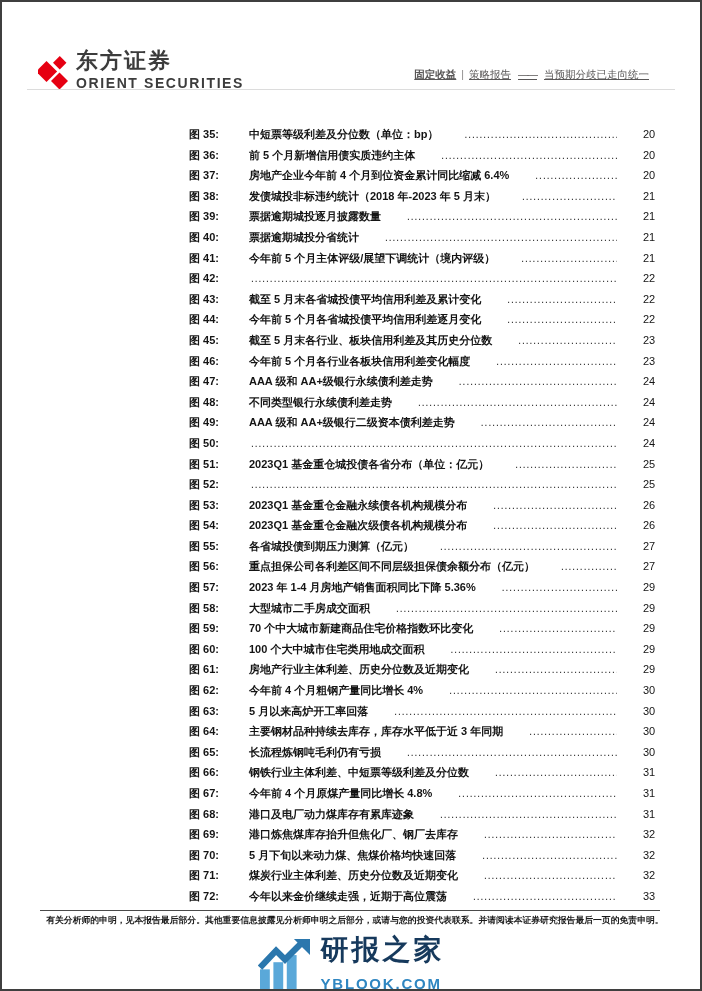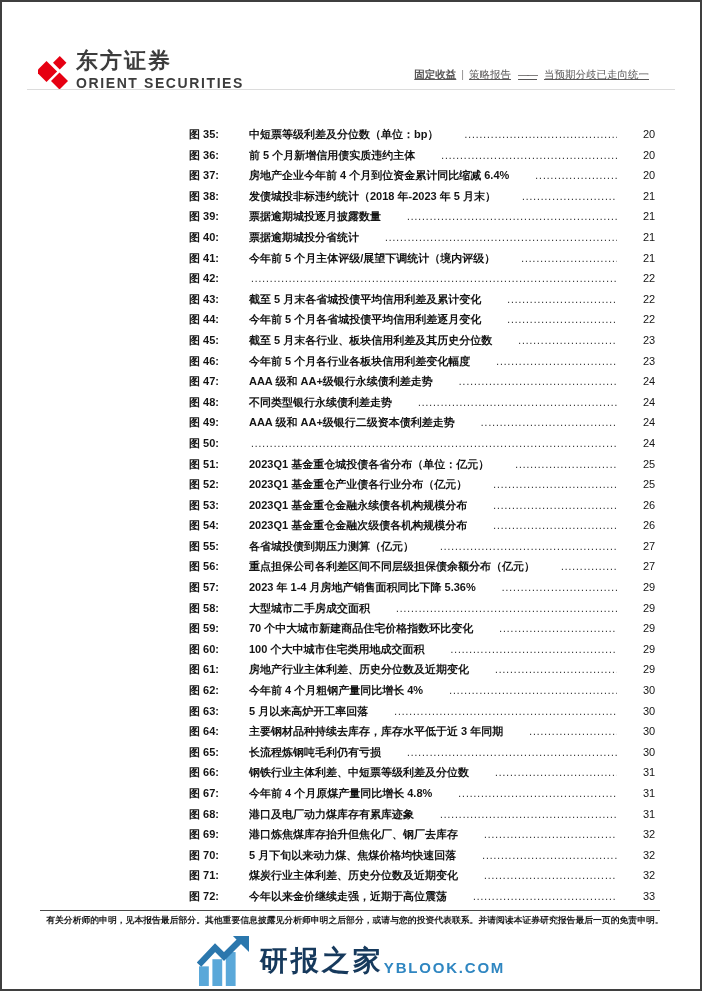--- a/index.html
+++ b/index.html
@@ -48,21 +48,21 @@
     font-size:9px;font-weight:bold;color:#1a1a1a;
     text-align:center;line-height:11px;white-space:nowrap;
     transform:scale(0.98);transform-origin:center top;
   }
   
   .watermark{
     position:absolute;left:0;right:0;top:934px;
     display:flex;justify-content:center;align-items:center;
   }
   .wm-icon{width:54px;height:50px;margin-right:9px;}
-  .wm-text{display:flex;flex-direction:row;line-height:1;align-items:center;}
+  .wm-text{display:flex;flex-direction:column;line-height:1;}
   .wm-cn{font-size:28px;font-weight:bold;color:#16395c;letter-spacing:3px;}
   .wm-en{font-size:15px;font-weight:bold;color:#2f86c1;letter-spacing:1.8px;margin-top:12px;}
 </style>
 </head>
 <body>
 
 <div class="page">
 
   <div class="brand">
     <svg class="brand-icon" viewBox="0 0 30 34">
@@ -195,21 +195,20 @@
 
     <div class="row">
       <span class="lbl">图 51:</span>
       <span class="ttl">2023Q1 基金重仓城投债各省分布（单位：亿元）</span>
       <span class="dots">............................................................................................................................................................................................................................................................................................................</span>
       <span class="pg">25</span>
     </div>
 
     <div class="row">
       <span class="lbl">图 52:</span>
-      <span class="ttl">2023Q1 基金重仓产业债各行业分布（亿元）</span>
       <span class="dots">............................................................................................................................................................................................................................................................................................................</span>
       <span class="pg">25</span>
     </div>
 
     <div class="row">
       <span class="lbl">图 53:</span>
       <span class="ttl">2023Q1 基金重仓金融永续债各机构规模分布</span>
       <span class="dots">............................................................................................................................................................................................................................................................................................................</span>
       <span class="pg">26</span>
     </div>

